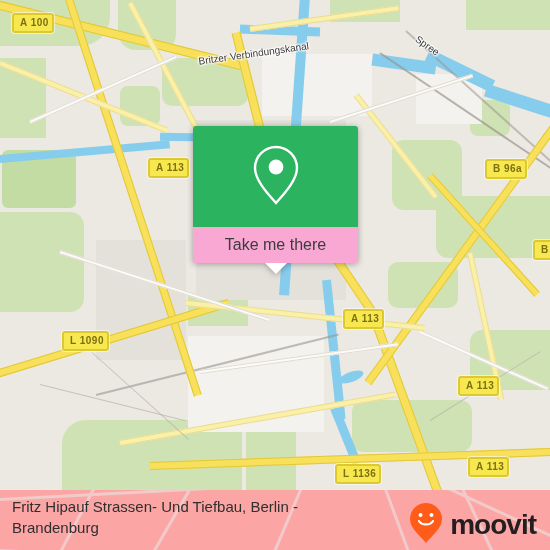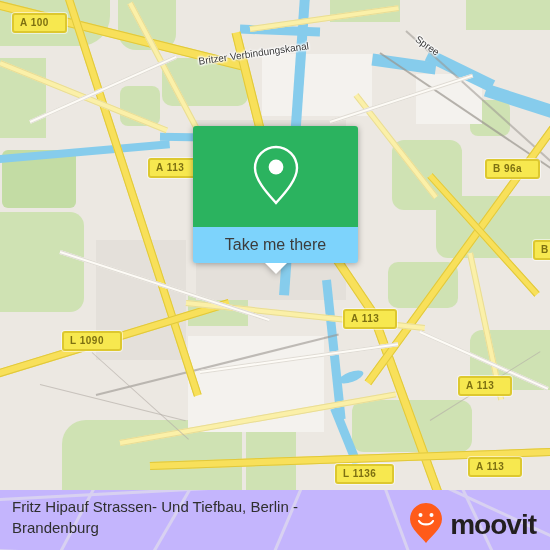--- a/index.html
+++ b/index.html
@@ -31,21 +31,21 @@
   
   .shield{
     position:absolute;
     border:2px solid #e3cf3e;
     border-radius:3px;
     background:#fdf6c8;
     color:#8a7c20;
     font-size:10px;
     font-weight:bold;
     letter-spacing:.5px;
-    padding:2px 16px 3px 6px;
+    padding:2px 3px 3px 6px;
     line-height:11px;
     white-space:nowrap;
     box-shadow:0 0 0 1px rgba(255,255,255,.55);
   }
   .shield.solid{background:#f7e84f;color:#7d7012;border-color:#ddc82f;}
 
   .maplabel{
     position:absolute;
     font-size:10px;
     color:#3a3a3a;
@@ -69,36 +69,36 @@
   
   #card{
     position:absolute;left:193px;top:126px;width:165px;
     filter:drop-shadow(0 1px 3px rgba(0,0,0,.32));
   }
   #card-top{
     height:101px;border-radius:3px 3px 0 0;
     display:flex;align-items:center;justify-content:center;
   }
   #card-bottom{
-    height:36px;background:#7dd3fc;border-radius:0 0 3px 3px;
+    height:36px;background:#f9a8d4;border-radius:0 0 3px 3px;
     display:flex;align-items:center;justify-content:center;
     color:#3c3c3c;font-size:16px;
   }
   #card-tail{
     position:absolute;left:50%;margin-left:-11px;top:137px;
     width:0;height:0;
     border-left:11px solid transparent;
     border-right:11px solid transparent;
     border-top:11px solid #fff;
   }
 
   
   #footer{
     position:absolute;left:0;top:490px;width:550px;height:60px;
-    background:#c4b5fd;overflow:hidden;
+    background:#fca5a5;overflow:hidden;
   }
   #footer-watermark{
     position:absolute;left:0;top:-60px;width:550px;height:180px;
     opacity:.55;
   }
   #footer-title{
     position:absolute;left:12px;top:6px;width:350px;
     font-size:15px;line-height:21px;color:#2f2f2f;
   }
   #logo{

